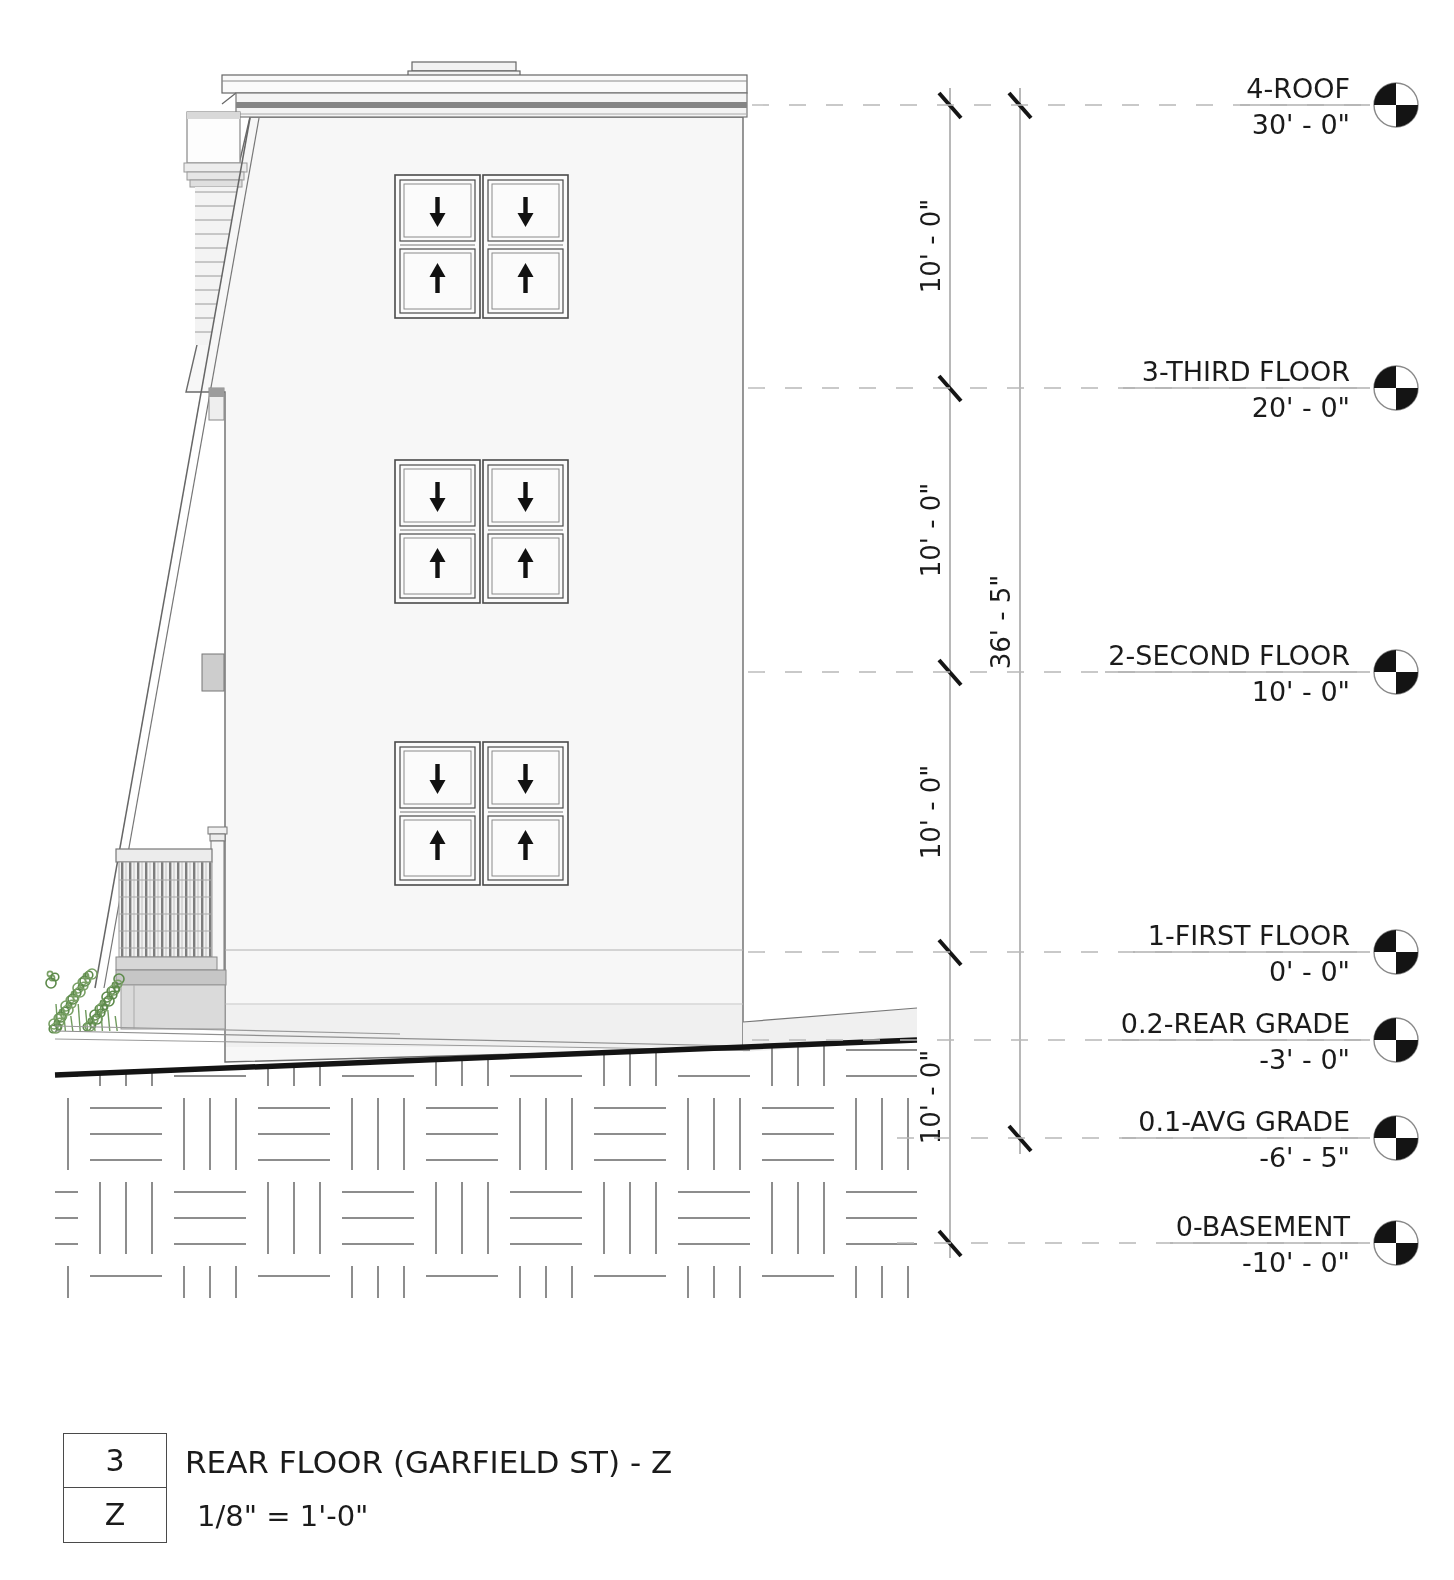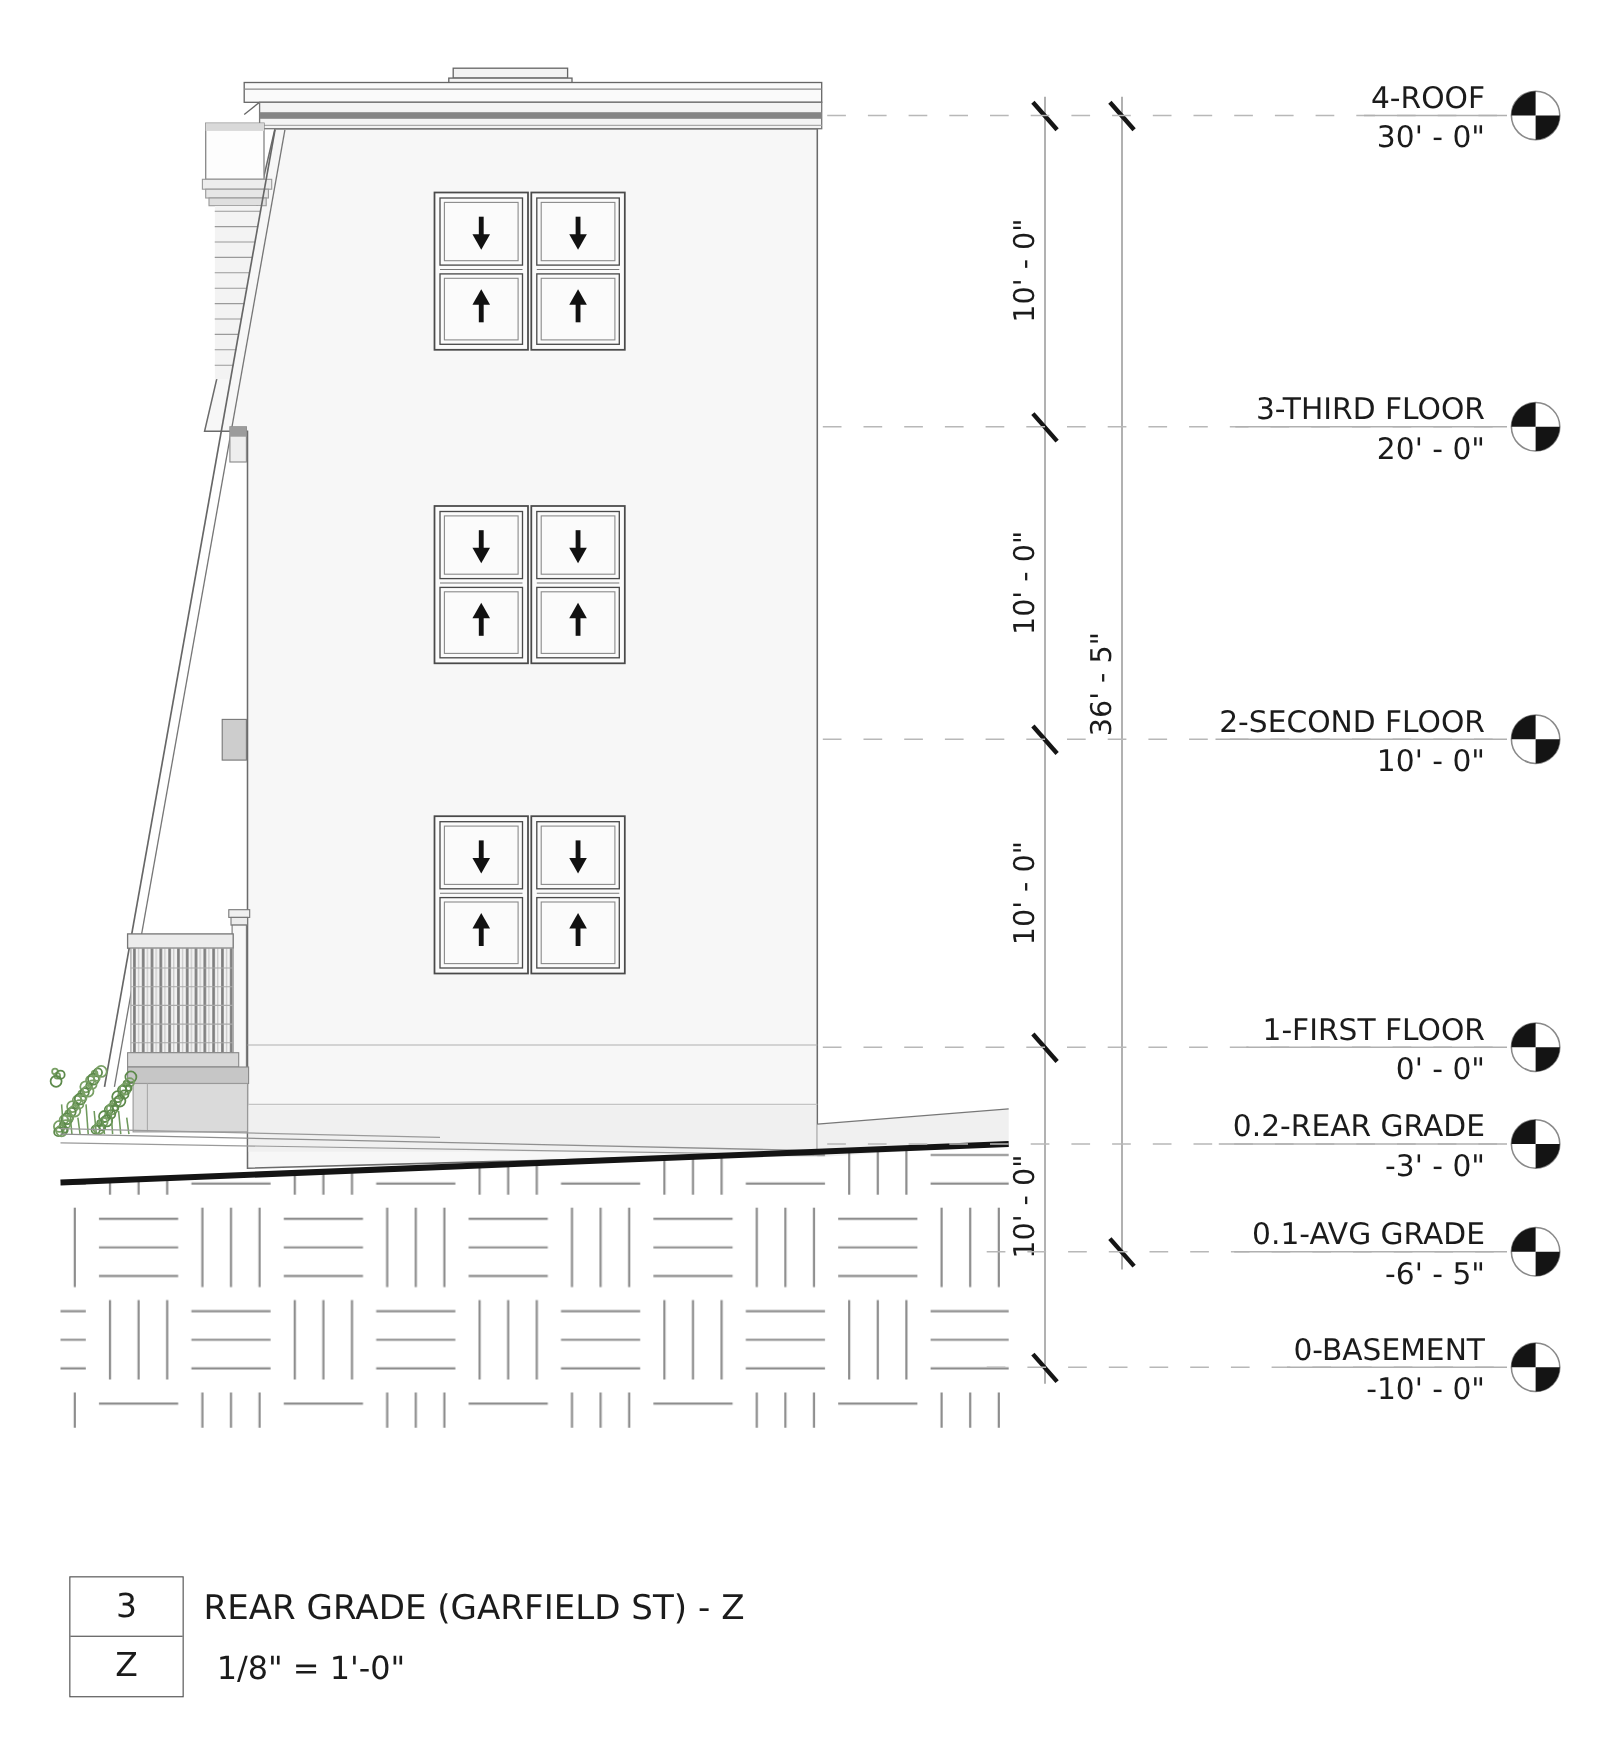--- a/index.html
+++ b/index.html
@@ -364,16 +364,16 @@
           <text x="1350" y="1236" text-anchor="end" class="lvl-t">0-BASEMENT</text>
           <text x="1350" y="1272" text-anchor="end" class="lvl-t">-10' - 0"</text>
         </g>
       </g>
 </svg>
 
 <div class="tb-box">
   <div class="tb-cell top">3</div>
   <div class="tb-cell">Z</div>
 </div>
-<div class="tb-title">REAR GRADE (GARFIELD ST) - Z</div>
+<div class="tb-title">REAR FLOOR (GARFIELD ST) - Z</div>
 <div class="tb-scale">1/8" = 1'-0"</div>
 
 </div>
 
 </body></html>

